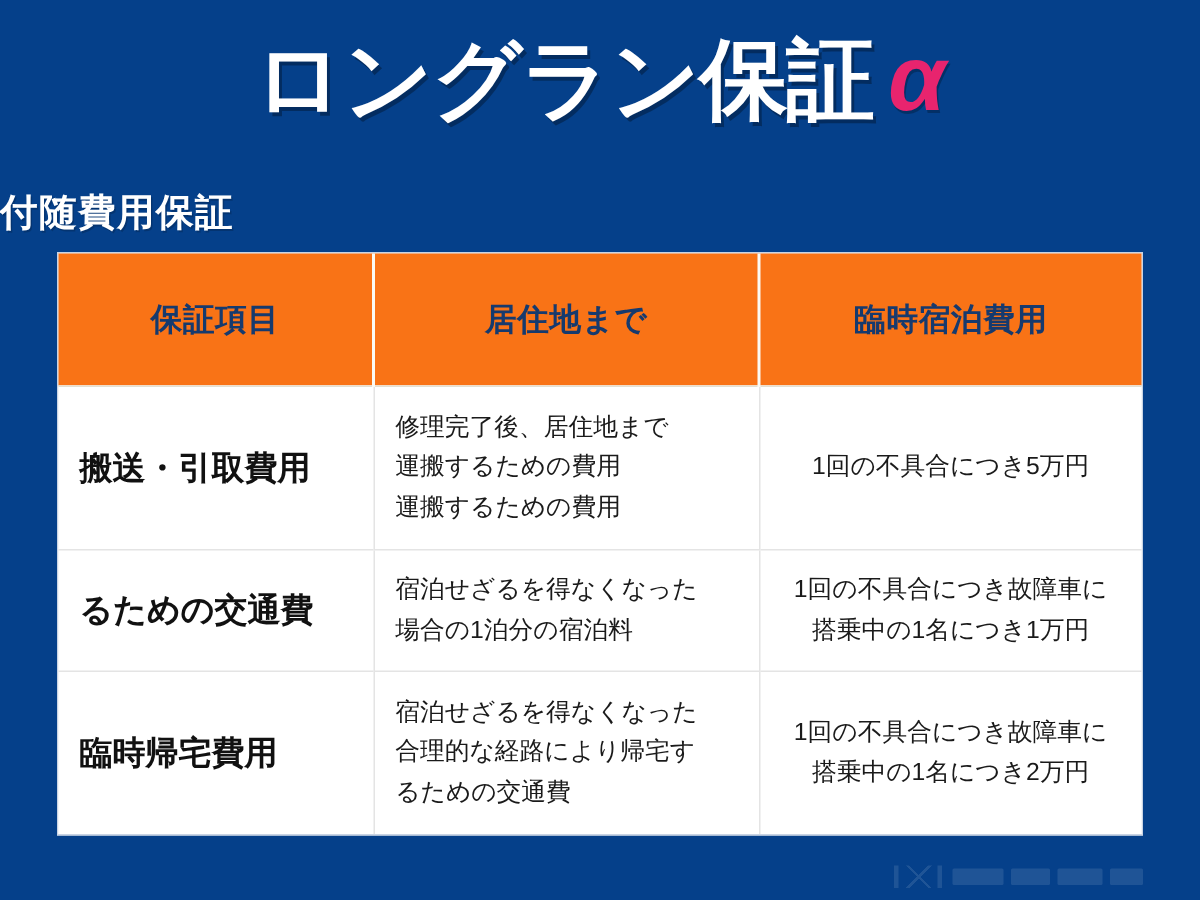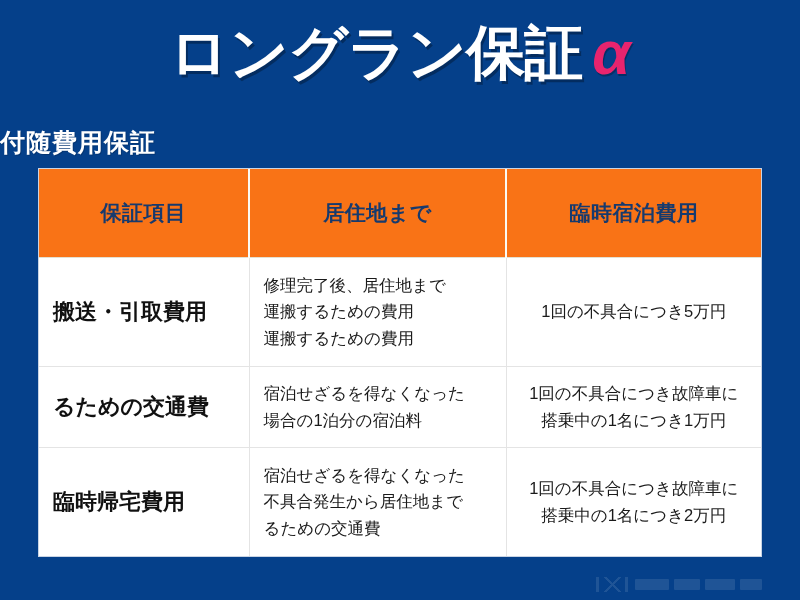--- a/index.html
+++ b/index.html
@@ -224,21 +224,21 @@
           <td class="col-limit">
             <span class="cell-line">1回の不具合につき故障車に</span>
             <span class="cell-line">搭乗中の1名につき1万円</span>
           </td>
         </tr>
 
         <tr>
           <td class="col-item">臨時帰宅費用</td>
           <td class="col-detail">
             <span class="cell-line">宿泊せざるを得なくなった</span>
-            <span class="cell-line">不具合発生から居住地まで</span>
+            <span class="cell-line">合理的な経路により帰宅す</span>
             <span class="cell-line">るための交通費</span>
           </td>
           <td class="col-limit">
             <span class="cell-line">1回の不具合につき故障車に</span>
             <span class="cell-line">搭乗中の1名につき2万円</span>
           </td>
         </tr>
 
       </tbody>
     </table>

